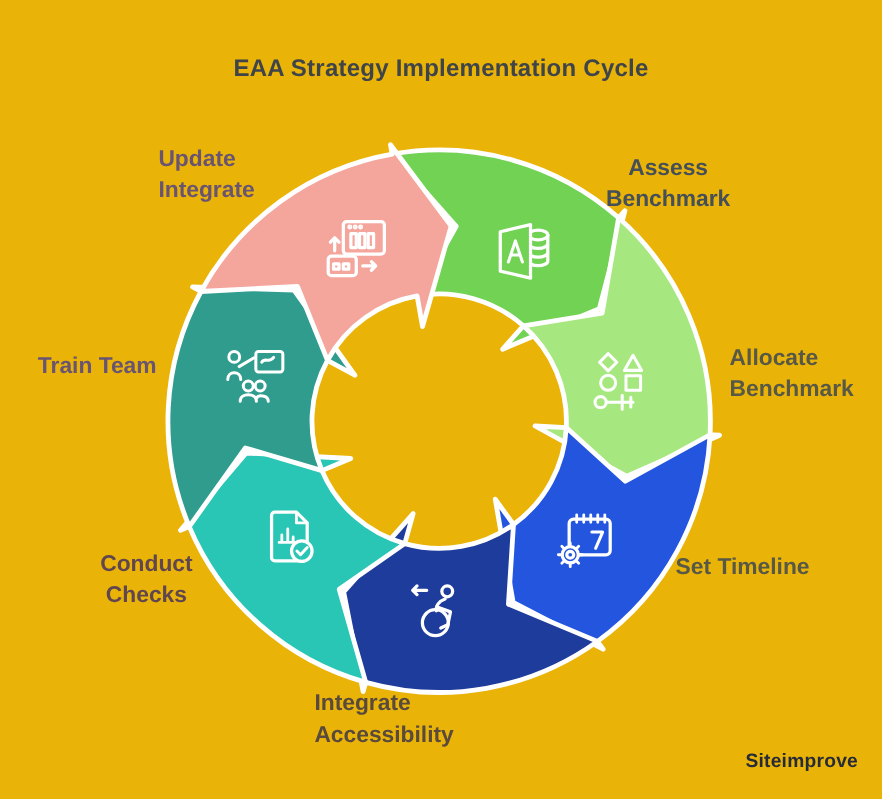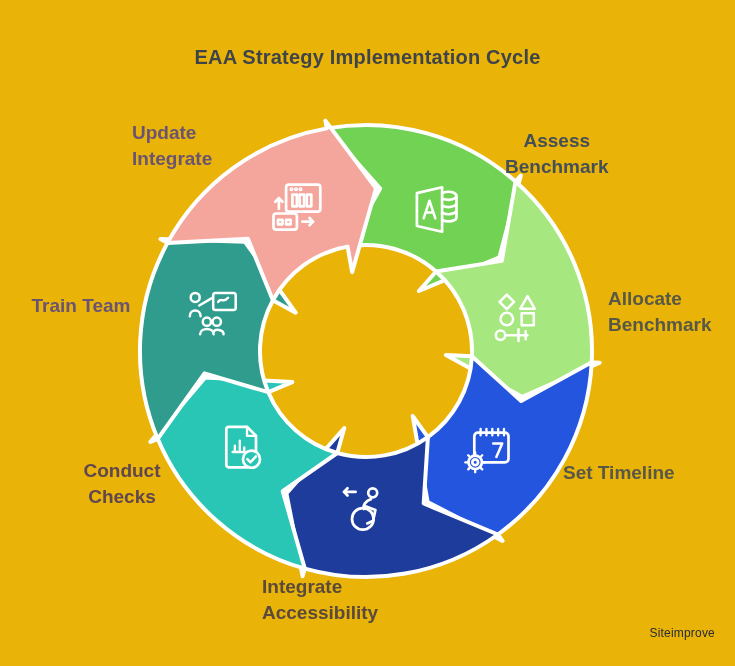--- a/index.html
+++ b/index.html
@@ -10,21 +10,21 @@
   .wheel{position:absolute;left:0;top:0;}
   .lbl{position:absolute;font-size:19px;font-weight:700;line-height:26px;}
   .lbl .line{display:block;}
   .lbl-update{left:132px;top:120px;width:180px;text-align:left;}
   .lbl-assess{left:505px;top:128px;text-align:center;}
   .lbl-allocate{left:608px;top:286px;text-align:left;}
   .lbl-set{left:563px;top:460px;text-align:right;}
   .lbl-integrate{left:262px;top:574px;width:212px;text-align:left;}
   .lbl-conduct{left:46px;top:458px;width:152px;text-align:center;}
   .lbl-train{left:22px;top:293px;width:118px;text-align:center;}
-  .brand{position:absolute;right:20px;top:626px;font-size:12px;font-weight:400;letter-spacing:.2px;}
+  .brand{position:absolute;right:20px;top:626px;font-size:16px;font-weight:700;letter-spacing:.2px;}
 </style>
 </head>
 <body>
 
 <div class="stage">
 
   <div class="title" style="color: rgb(63, 68, 73);">EAA Strategy Implementation Cycle</div>
 
   <svg id="wheel" class="wheel" width="735" height="666" viewBox="0 0 735 666">
     <defs>

